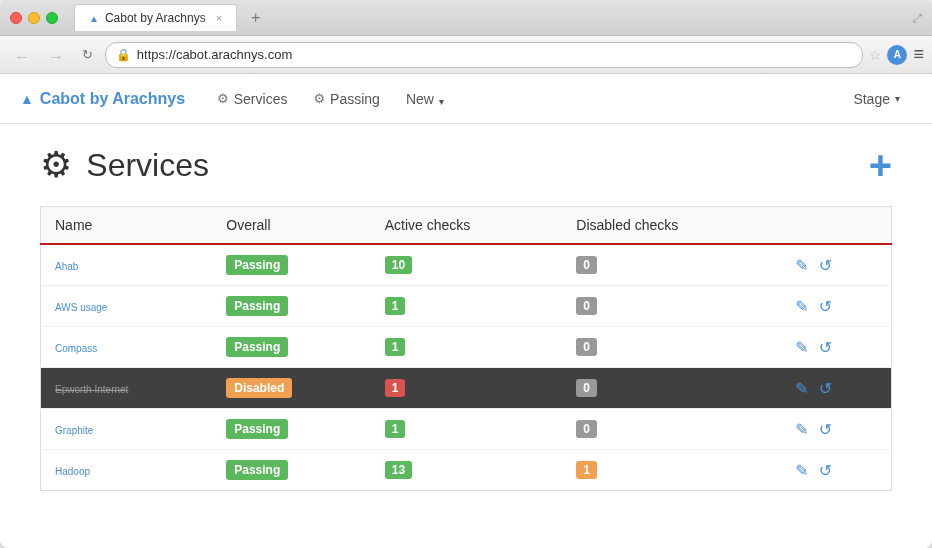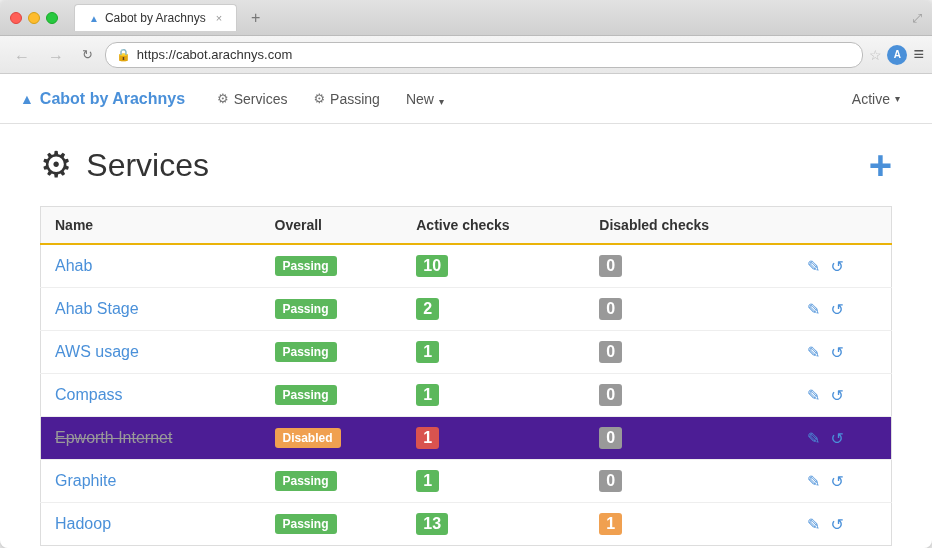--- a/index.html
+++ b/index.html
@@ -45,33 +45,33 @@
     
     .main-content { padding: 20px 40px; }
     .page-header { display: flex; align-items: center; justify-content: space-between; margin-bottom: 20px; }
     .page-title-area { display: flex; align-items: center; gap: 14px; }
     .page-title-icon { font-size: 36px; color: #333; }
     .page-title { font-size: 32px; font-weight: 300; color: #333; }
     .add-btn { color: #4a90d9; font-size: 40px; font-weight: bold; line-height: 1; cursor: pointer; text-decoration: none; }
 
     
     .services-table { width: 100%; border-collapse: collapse; border: 1px solid #ddd; }
-    .services-table th { background: #f9f9f9; padding: 10px 14px; text-align: left; font-weight: 700; font-size: 14px; color: #333; border-bottom: 2px solid #eab308; }
+    .services-table th { background: #f9f9f9; padding: 10px 14px; text-align: left; font-weight: 400; font-size: 14px; color: #333; border-bottom: 2px solid #b91c1c; }
     .services-table td { padding: 10px 14px; border-bottom: 1px solid #eee; vertical-align: middle; }
     .services-table tr:last-child td { border-bottom: none; }
-    .services-table tr.disabled-row { background: #4c1d95; }
-
-    .service-link { color: #4a90d9; text-decoration: none; font-size: 16px; }
+    .services-table tr.disabled-row { background: #404040; }
+
+    .service-link { color: #4a90d9; text-decoration: none; font-size: 10px; }
     .service-link.disabled-link { text-decoration: line-through; color: #999; }
 
     .badge { display: inline-block; padding: 3px 8px; border-radius: 3px; color: white; font-size: 12px; font-weight: 600; }
     .badge.passing { background: #5cb85c; }
     .badge.disabled { background: #f0a050; }
 
-    .count-badge { display: inline-block; padding: 2px 7px; border-radius: 3px; color: white; font-size: 16px; font-weight: bold; }
+    .count-badge { display: inline-block; padding: 2px 7px; border-radius: 3px; color: white; font-size: 12px; font-weight: bold; }
     .count-badge.green { background: #5cb85c; }
     .count-badge.gray { background: #999; }
     .count-badge.orange { background: #f0a050; }
     .count-badge.red { background: #d9534f; }
 
     .action-icons { display: flex; gap: 10px; align-items: center; }
     .action-icon { color: #4a90d9; font-size: 16px; cursor: pointer; text-decoration: none; }
 
     .caret { font-size: 10px; }
   </style>
@@ -122,21 +122,21 @@
         <a class="nav-link">
           <span class="gear">⚙</span>
           <span>Passing</span>
         </a>
         <div class="nav-dropdown">
           <span>New</span>
           <span class="caret">▾</span>
         </div>
       </div>
       <div class="nav-admin">
-        <span>Active</span>
+        <span>Stage</span>
         <span class="caret">▾</span>
       </div>
     </nav>
 
     <div class="main-content">
       <div class="page-header">
         <div class="page-title-area">
           <span class="page-title-icon">⚙</span>
           <h1 class="page-title">Services</h1>
         </div>
@@ -160,32 +160,20 @@
               <td><span class="count-badge green">10</span></td>
               <td><span class="count-badge gray">0</span></td>
               <td>
                 <div class="action-icons">
                   <a class="action-icon">✎</a>
                   <a class="action-icon">↺</a>
                 </div>
               </td>
             </tr>
             <tr>
-              <td><a class="service-link">Ahab Stage</a></td>
-              <td><span class="badge passing">Passing</span></td>
-              <td><span class="count-badge green">2</span></td>
-              <td><span class="count-badge gray">0</span></td>
-              <td>
-                <div class="action-icons">
-                  <a class="action-icon">✎</a>
-                  <a class="action-icon">↺</a>
-                </div>
-              </td>
-            </tr>
-            <tr>
               <td><a class="service-link">AWS usage</a></td>
               <td><span class="badge passing">Passing</span></td>
               <td><span class="count-badge green">1</span></td>
               <td><span class="count-badge gray">0</span></td>
               <td>
                 <div class="action-icons">
                   <a class="action-icon">✎</a>
                   <a class="action-icon">↺</a>
                 </div>
               </td>

